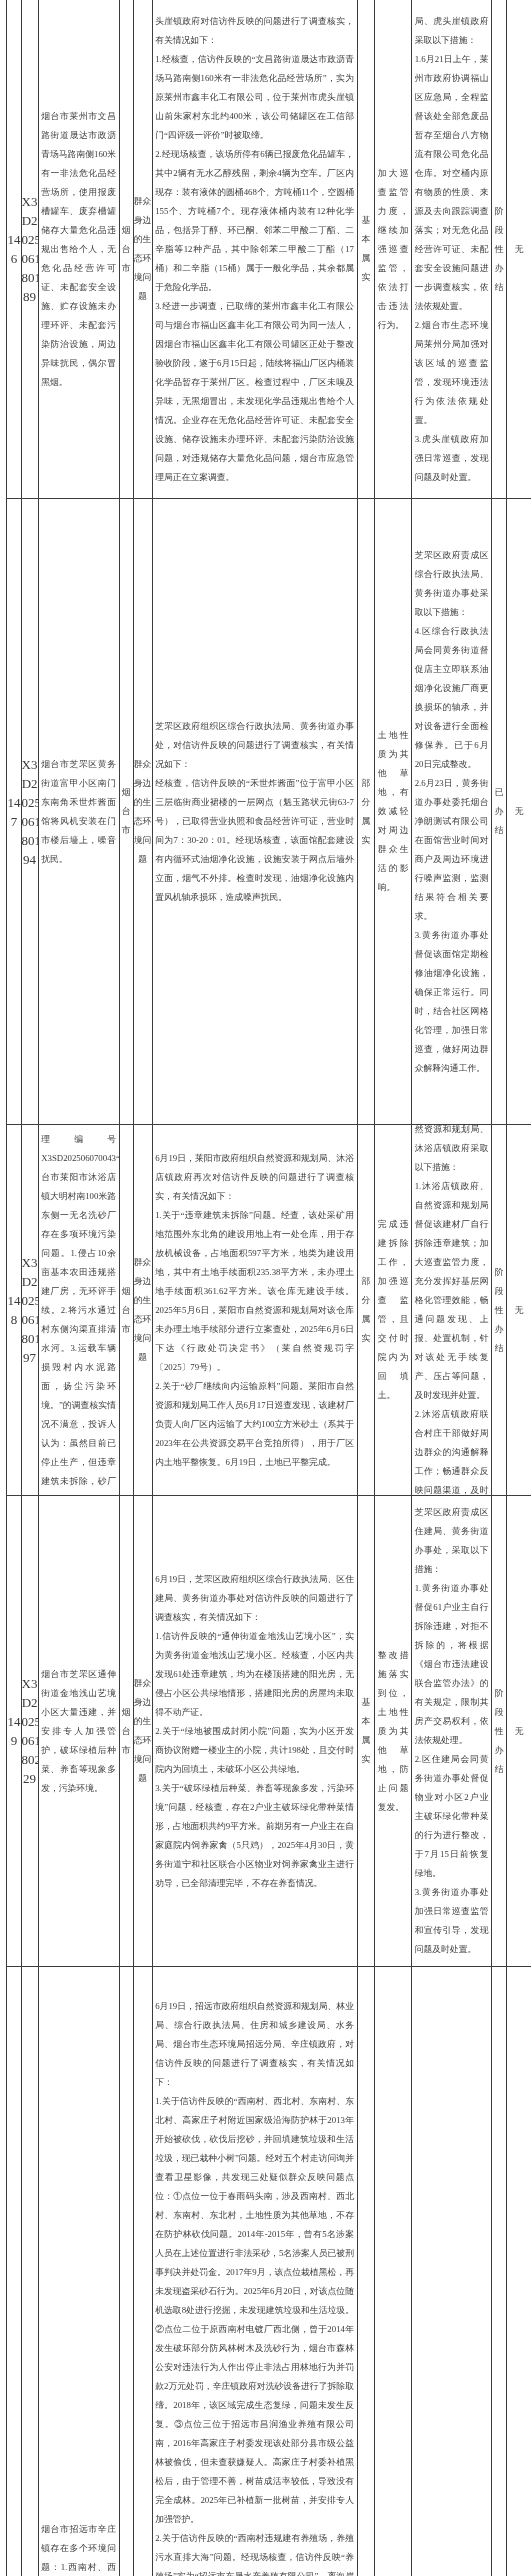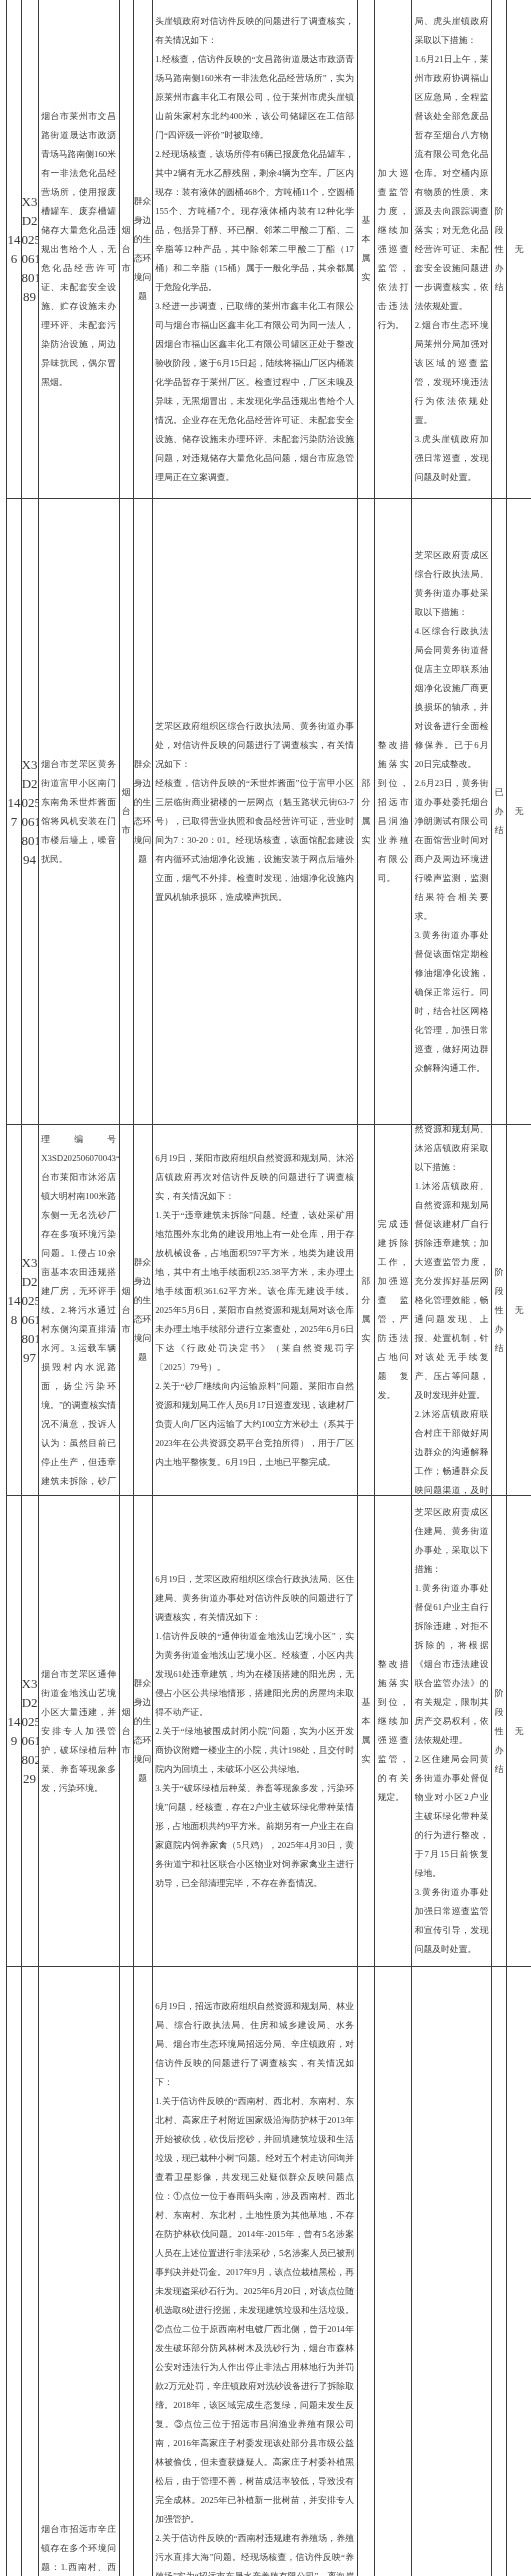--- a/index.html
+++ b/index.html
@@ -173,21 +173,21 @@
     <td>
           <div class="cellbox" style="height:625px">
             <div class="txt v">部
 分
 属
 实</div>
           </div>
         </td>
     <td>
           <div class="cellbox" style="height:625px">
-            <div class="txt p">整改措施落实到位，招远市昌润渔业养殖有限公司。</div>
+            <div class="txt p">土地性质为其他草地，有效减轻对周边群众生活的影响。</div>
           </div>
         </td>
     <td>
           <div class="cellbox" style="height:625px">
             <div class="txt p">芝罘区政府责成区综合行政执法局、黄务街道办事处采取以下措施：
 4.区综合行政执法局会同黄务街道督促店主立即联系油烟净化设施厂商更换损坏的轴承，并对设备进行全面检修保养。已于6月20日完成整改。
 2.6月23日，黄务街道办事处委托烟台净朗测试有限公司在面馆营业时间对商户及周边环境进行噪声监测，监测结果符合相关要求。
 3.黄务街道办事处督促该面馆定期检修油烟净化设施，确保正常运行。同时，结合社区网格化管理，加强日常巡查，做好周边群众解释沟通工作。</div>
           </div>
         </td>
@@ -254,21 +254,21 @@
     <td>
           <div class="cellbox" style="height:370px">
             <div class="txt v">部
 分
 属
 实</div>
           </div>
         </td>
     <td>
           <div class="cellbox" style="height:370px">
-            <div class="txt p">完成违建拆除工作，加强巡查监管，严防违法占地问题复发。</div>
+            <div class="txt p">完成违建拆除工作，加强巡查监管，且交付时院内为回填土。</div>
           </div>
         </td>
     <td>
           <div class="cellbox" style="height:370px">
             <div class="txt p">莱阳市政府责成自然资源和规划局、沐浴店镇政府采取以下措施：
 1.沐浴店镇政府、自然资源和规划局督促该建材厂自行拆除违章建筑；加大巡查监管力度，充分发挥好基层网格化管理效能，畅通问题发现、上报、处置机制，针对该处无手续复产、压占等问题，及时发现并处置。
 2.沐浴店镇政府联合村庄干部做好周边群众的沟通解释工作；畅通群众反映问题渠道，及时回应群众诉求。</div>
           </div>
         </td>
     <td>
@@ -337,21 +337,21 @@
     <td>
           <div class="cellbox" style="height:470px">
             <div class="txt v">基
 本
 属
 实</div>
           </div>
         </td>
     <td>
           <div class="cellbox" style="height:470px">
-            <div class="txt p">整改措施落实到位，继续加强巡查监管，的有关规定。</div>
+            <div class="txt p">整改措施落实到位，土地性质为其他草地，防止问题复发。</div>
           </div>
         </td>
     <td>
           <div class="cellbox" style="height:470px">
             <div class="txt p">芝罘区政府责成区住建局、黄务街道办事处，采取以下措施：
 1.黄务街道办事处督促61户业主自行拆除违建，对拒不拆除的，将根据《烟台市违法建设联合监管办法》的有关规定，限制其房产交易权利，依法依规处理。
 2.区住建局会同黄务街道办事处督促物业对小区2户业主破坏绿化带种菜的行为进行整改，于7月15日前恢复绿地。
 3.黄务街道办事处加强日常巡查监管和宣传引导，发现问题及时处置。</div>
           </div>
         </td>

